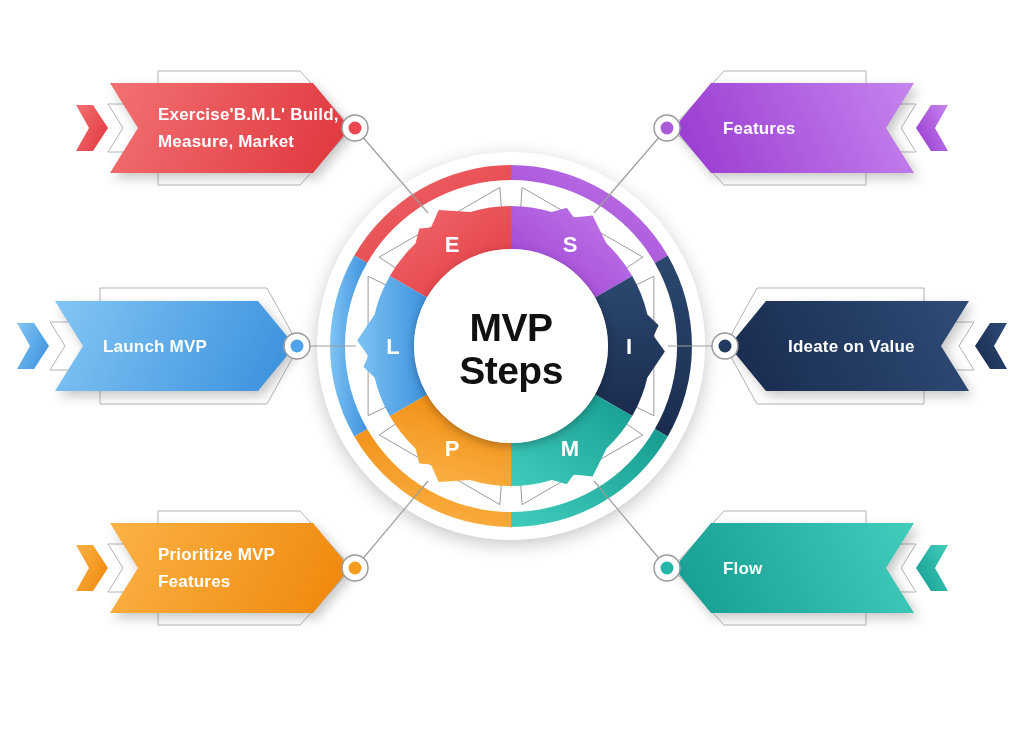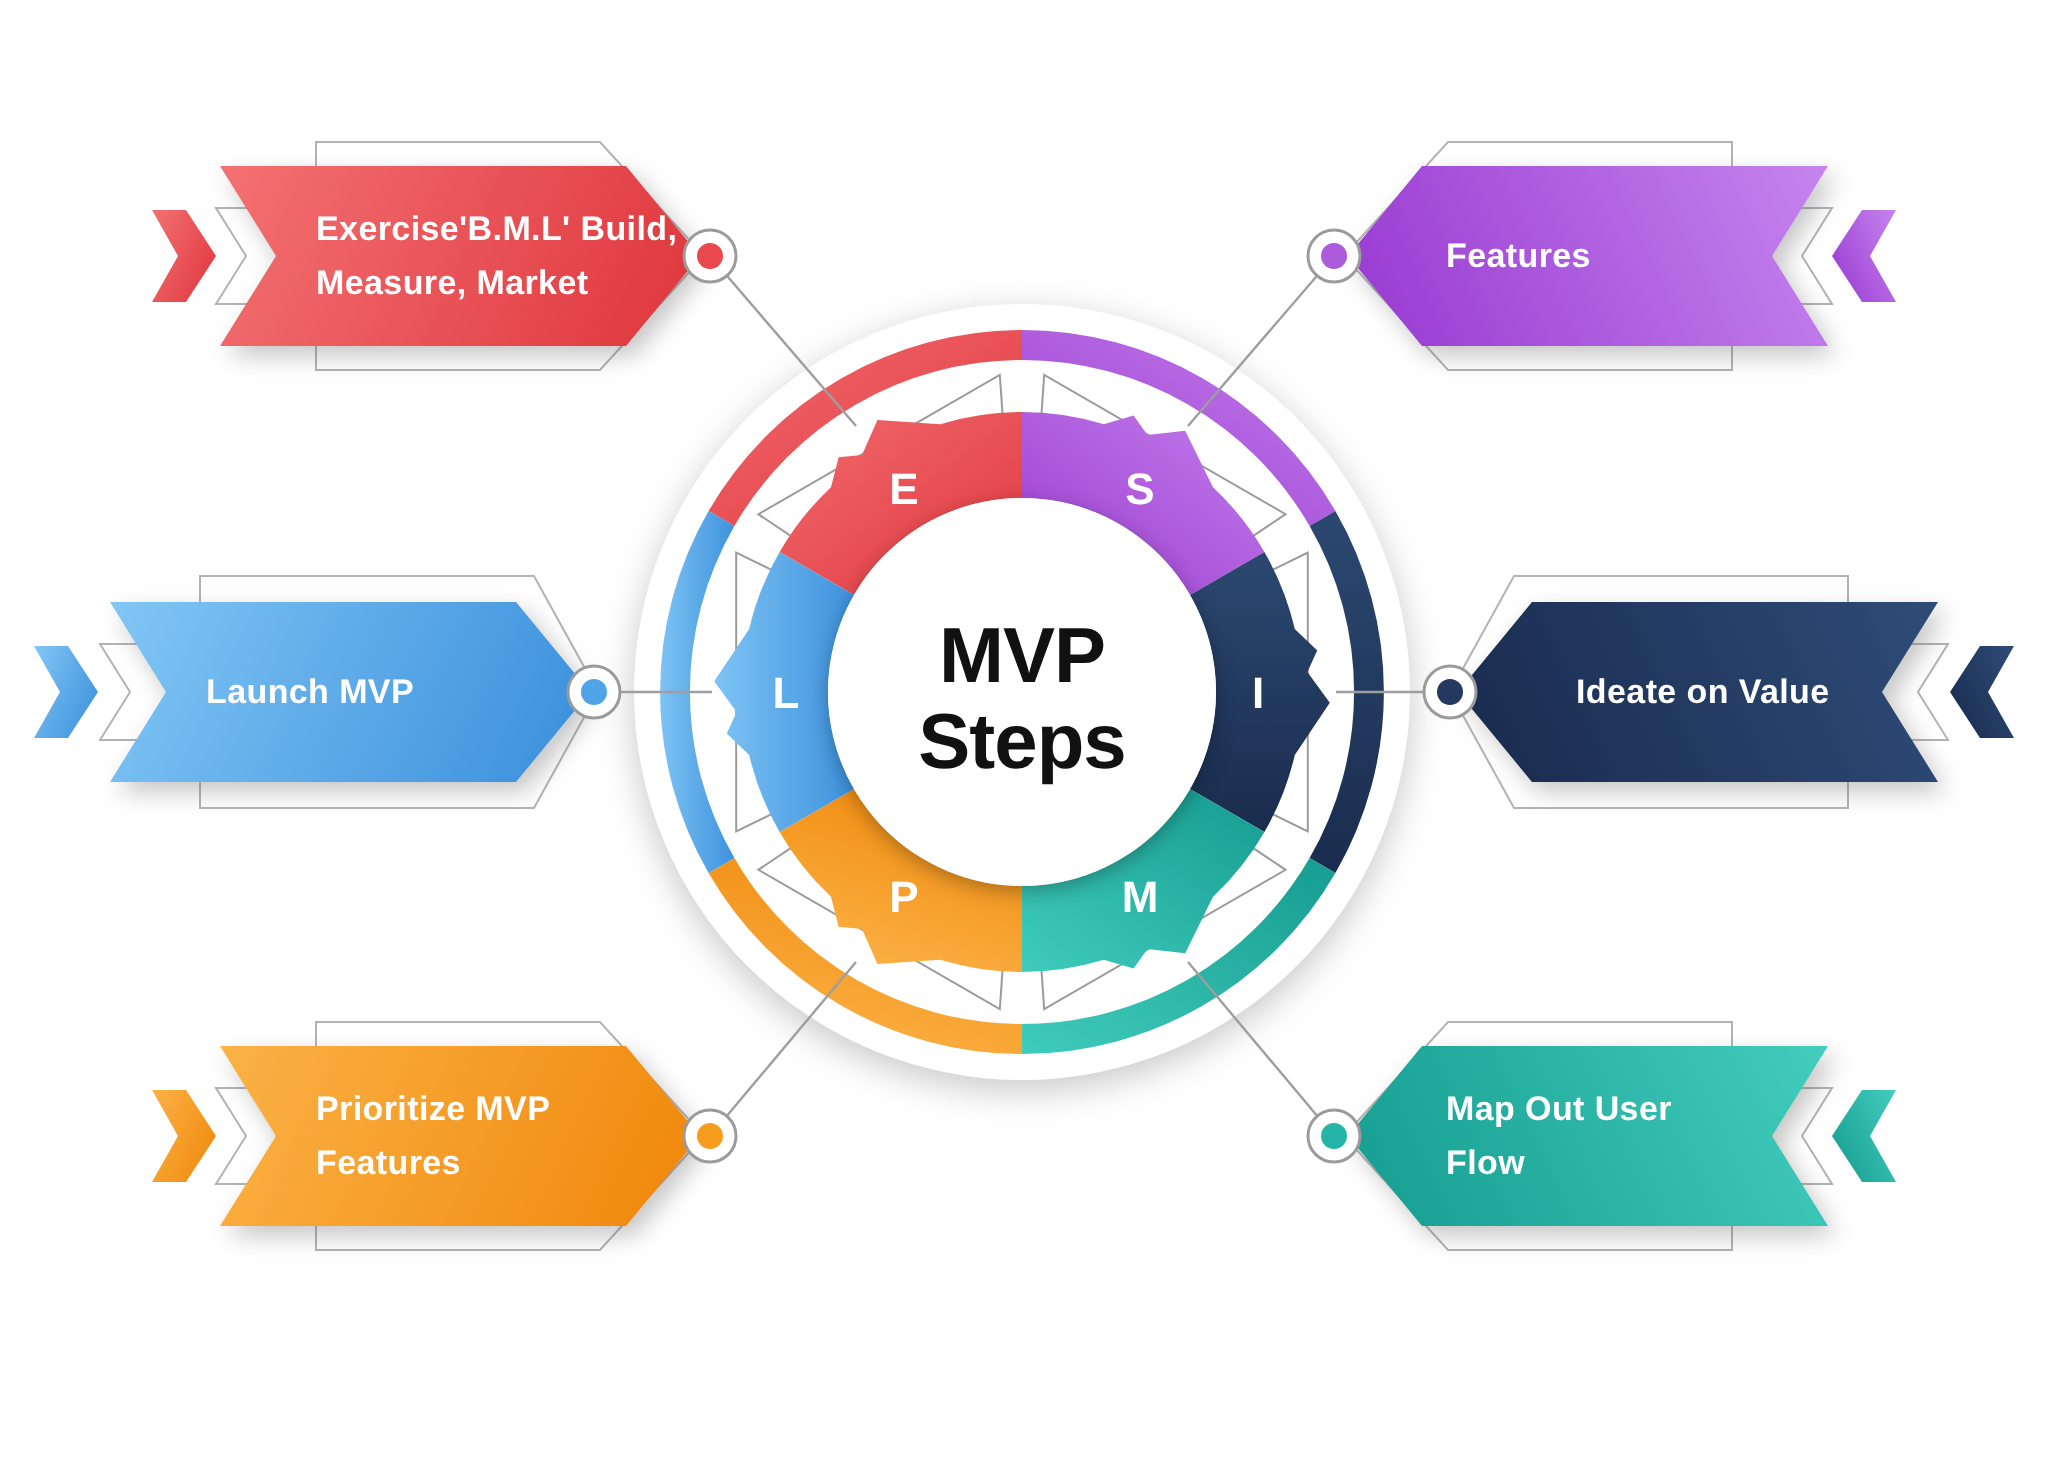--- a/index.html
+++ b/index.html
@@ -130,21 +130,20 @@
         <div class="banner-line">Prioritize MVP</div>
         <div class="banner-line">Features</div>
       </div>
     </div>
 
     <div class="banner b-br">
       <div class="shadow-wrap">
           <div class="shape shape-right g-teal"></div>
         </div>
       <div class="txt">
-        <div class="banner-line">Map Out User</div>
         <div class="banner-line">Flow</div>
       </div>
     </div>
 
     <div class="chev chev-left  c-red    g-red"></div>
     <div class="chev chev-right c-purple g-purple"></div>
     <div class="chev chev-left  c-blue   g-blue"></div>
     <div class="chev chev-right c-navy   g-navy"></div>
     <div class="chev chev-left  c-orange g-orange"></div>
     <div class="chev chev-right c-teal   g-teal"></div>

